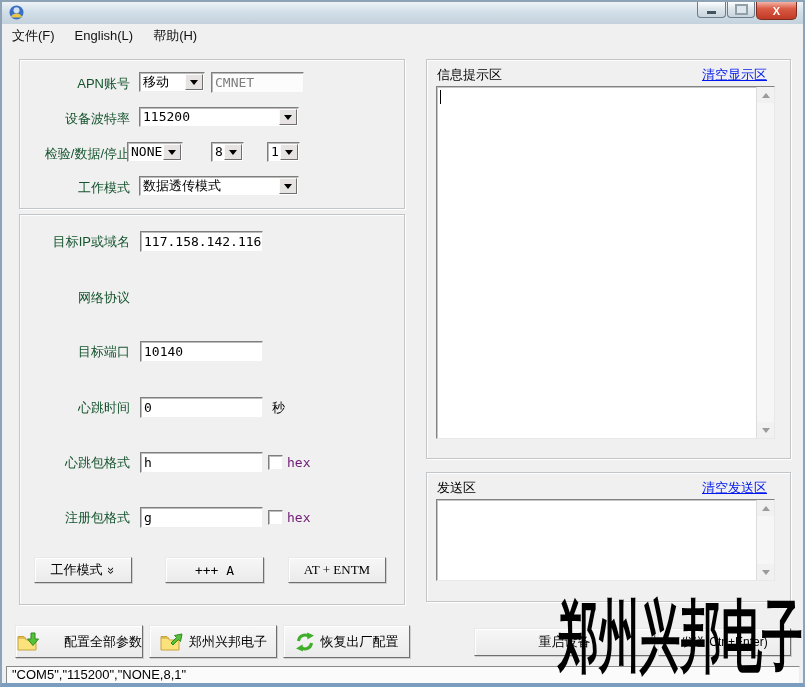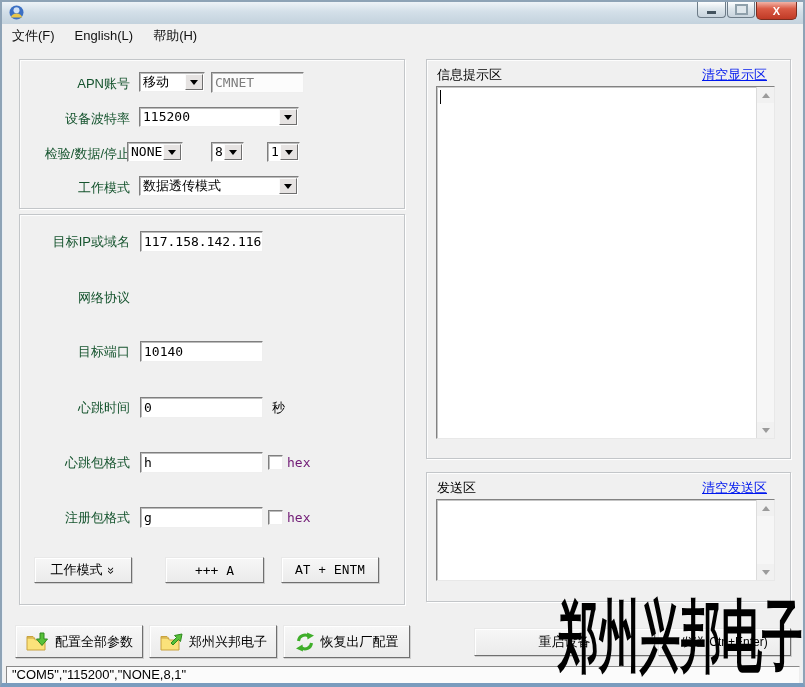--- a/index.html
+++ b/index.html
@@ -171,23 +171,23 @@
   <span class="flabel" style="top:507px;">注册包格式</span>
   <input class="tbox" style="left: 138px; top: 505px; width: 118px;" value="g">
   <span class="checkbox" style="left:266px;top:508px;"></span>
   <span class="hexlbl" style="left:285px;top:508px;">hex</span>
 
   <div class="cbtn" style="left:32px;top:555px;width:98px;height:26px;">
     <span>工作模式</span>
     <span class="chev">»</span>
   </div>
   <div class="cbtn" style="left:163px;top:555px;width:99px;height:26px;font-family:'DejaVu Sans Mono',monospace;">+++ A</div>
-  <div class="cbtn" style="left:279px;top:555px;width:98px;height:26px;font-family:Liberation Mono, monospace;">AT + ENTM</div>
-
-  <div class="cbtn" style="left:13px;top:623px;width:128px;height:33px;">
+  <div class="cbtn" style="left:286px;top:555px;width:98px;height:26px;font-family:Liberation Serif, serif;">AT + ENTM</div>
+
+  <div class="cbtn" style="left:13px;top:623px;width:128px;height:33px;justify-content:space-between;">
     <span class="ico">
       <svg width="24" height="20" viewBox="0 0 24 20">
         <path d="M2 6 L2 4.5 L8 4.5 L10 6.5 Z" fill="#fbe27a" stroke="#c9a23e"></path>
         <path d="M2 6 L8.5 6 L10.5 8 L20 8 L20 18 L2 18 Z" fill="#fbe27a" stroke="#c9a23e"></path>
         <path d="M15 1 L19 1 L19 7 L22.5 7 L17 13.5 L11.5 7 L15 7 Z" fill="#57c13a" stroke="#2f8a1e"></path>
       </svg>
     </span>
     <span>配置全部参数</span>
   </div>
   <div class="cbtn" style="left:147px;top:623px;width:128px;height:33px;">

